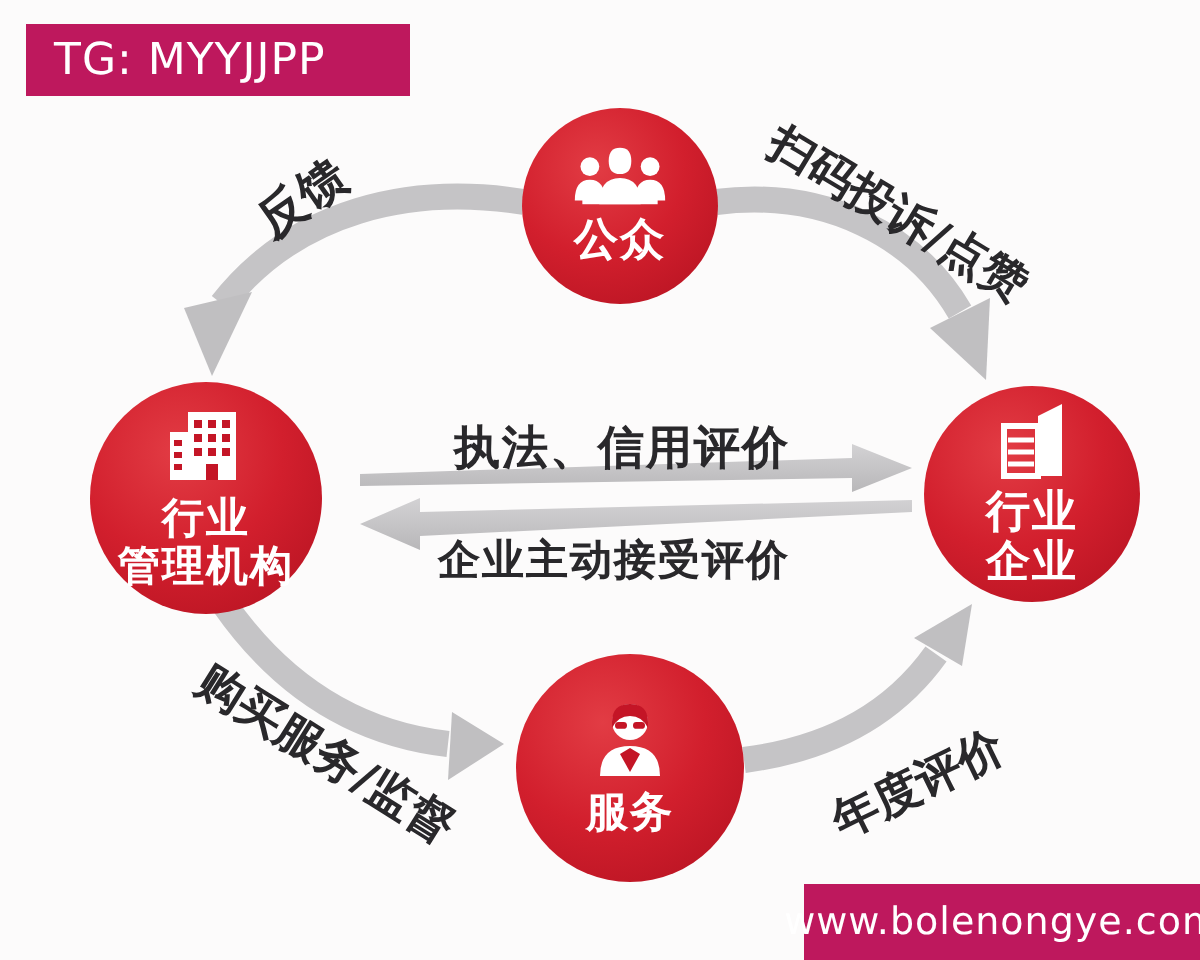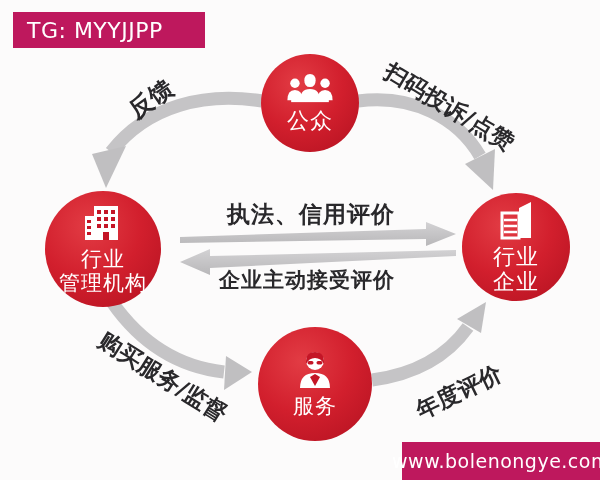--- a/index.html
+++ b/index.html
@@ -32,38 +32,38 @@
   }
   .arrow-layer { position: absolute; left: 0; top: 0; }
   .node {
     position: absolute;
     border-radius: 50%;
     background: radial-gradient(circle at 38% 30%, #e23c44 0%, #d21f2d 48%, #b21120 100%);
     color: #ffffff;
     display: flex; flex-direction: column;
     align-items: center; justify-content: center;
     text-align: right;
-    font-weight: normal;
+    font-weight: bold;
   }
   .node .icon { display: block; margin-bottom: 4px; }
   .node .lbl { line-height: 1.15; letter-spacing: 1px; }
   .node-public      { left: 261px; top: 54px;  width: 98px;  height: 98px;  font-size: 22px; }
   .node-regulator   { left: 45px;  top: 191px; width: 116px; height: 116px; font-size: 21px; }
   .node-enterprise  { left: 462px; top: 193px; width: 108px; height: 108px; font-size: 22px; }
   .node-thirdparty  { left: 258px; top: 327px; width: 114px; height: 114px; font-size: 21px; }
   .edge-label {
     position: absolute;
     font-weight: bold;
     color: #29282b;
     white-space: nowrap;
     transform: translate(-50%, -50%);
   }
   .lbl-feedback   { left: 151px; top: 99px;  font-size: 24px; transform: translate(-50%,-50%) rotate(-35deg); }
   .lbl-scan       { left: 449px; top: 107px; font-size: 23px; transform: translate(-50%,-50%) rotate(31deg); }
-  .lbl-enforce    { left: 311px; top: 214px; font-size: 23px; letter-spacing: 1px; }
+  .lbl-enforce    { left: 311px; top: 224px; font-size: 23px; letter-spacing: 1px; }
   .lbl-accept     { left: 307px; top: 280px; font-size: 21px; letter-spacing: 1px; }
   .lbl-purchase   { left: 163px; top: 377px; font-size: 23px; transform: translate(-50%,-50%) rotate(32deg); }
   .lbl-annual     { left: 459px; top: 392px; font-size: 23px; transform: translate(-50%,-50%) rotate(-26deg); }
 </style>
 </head>
 <body>
 
 <div class="canvas">
 
   <svg class="arrow-layer" width="600" height="480" viewBox="0 0 600 480">

